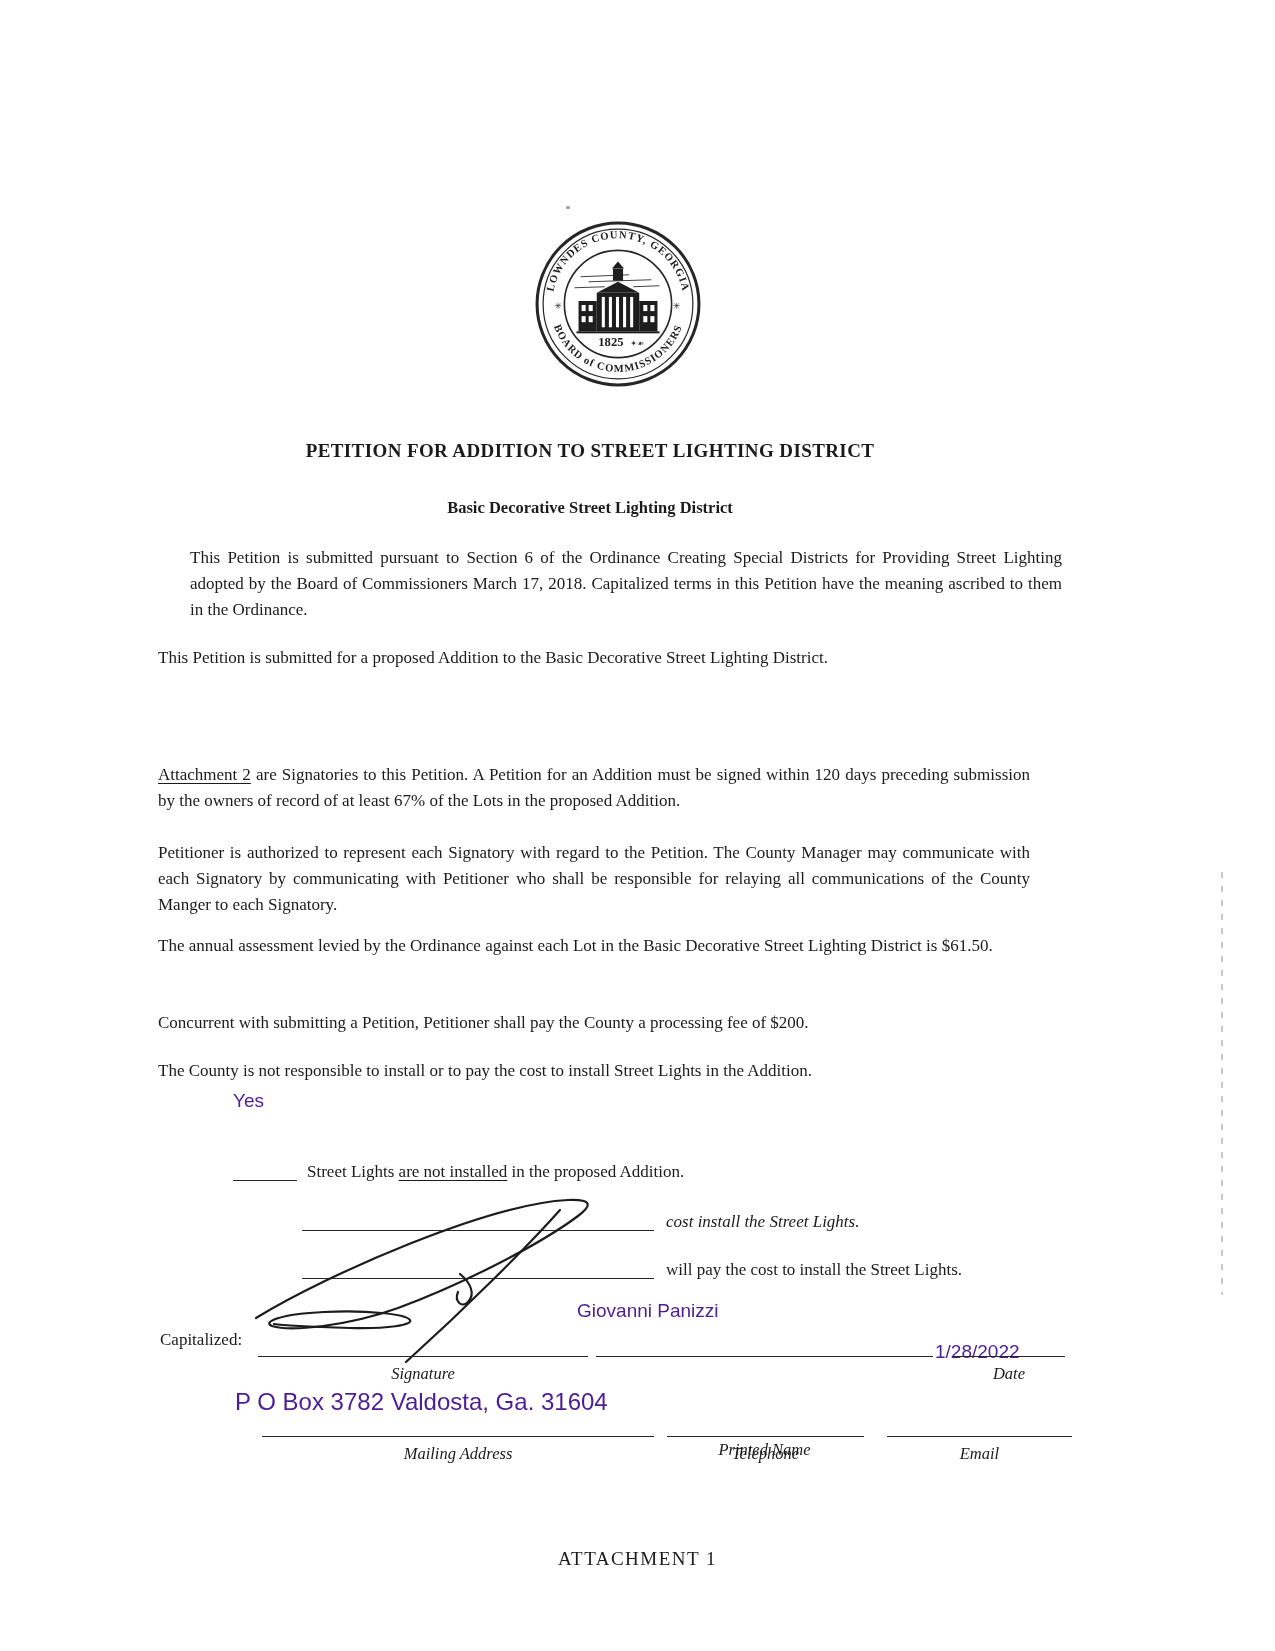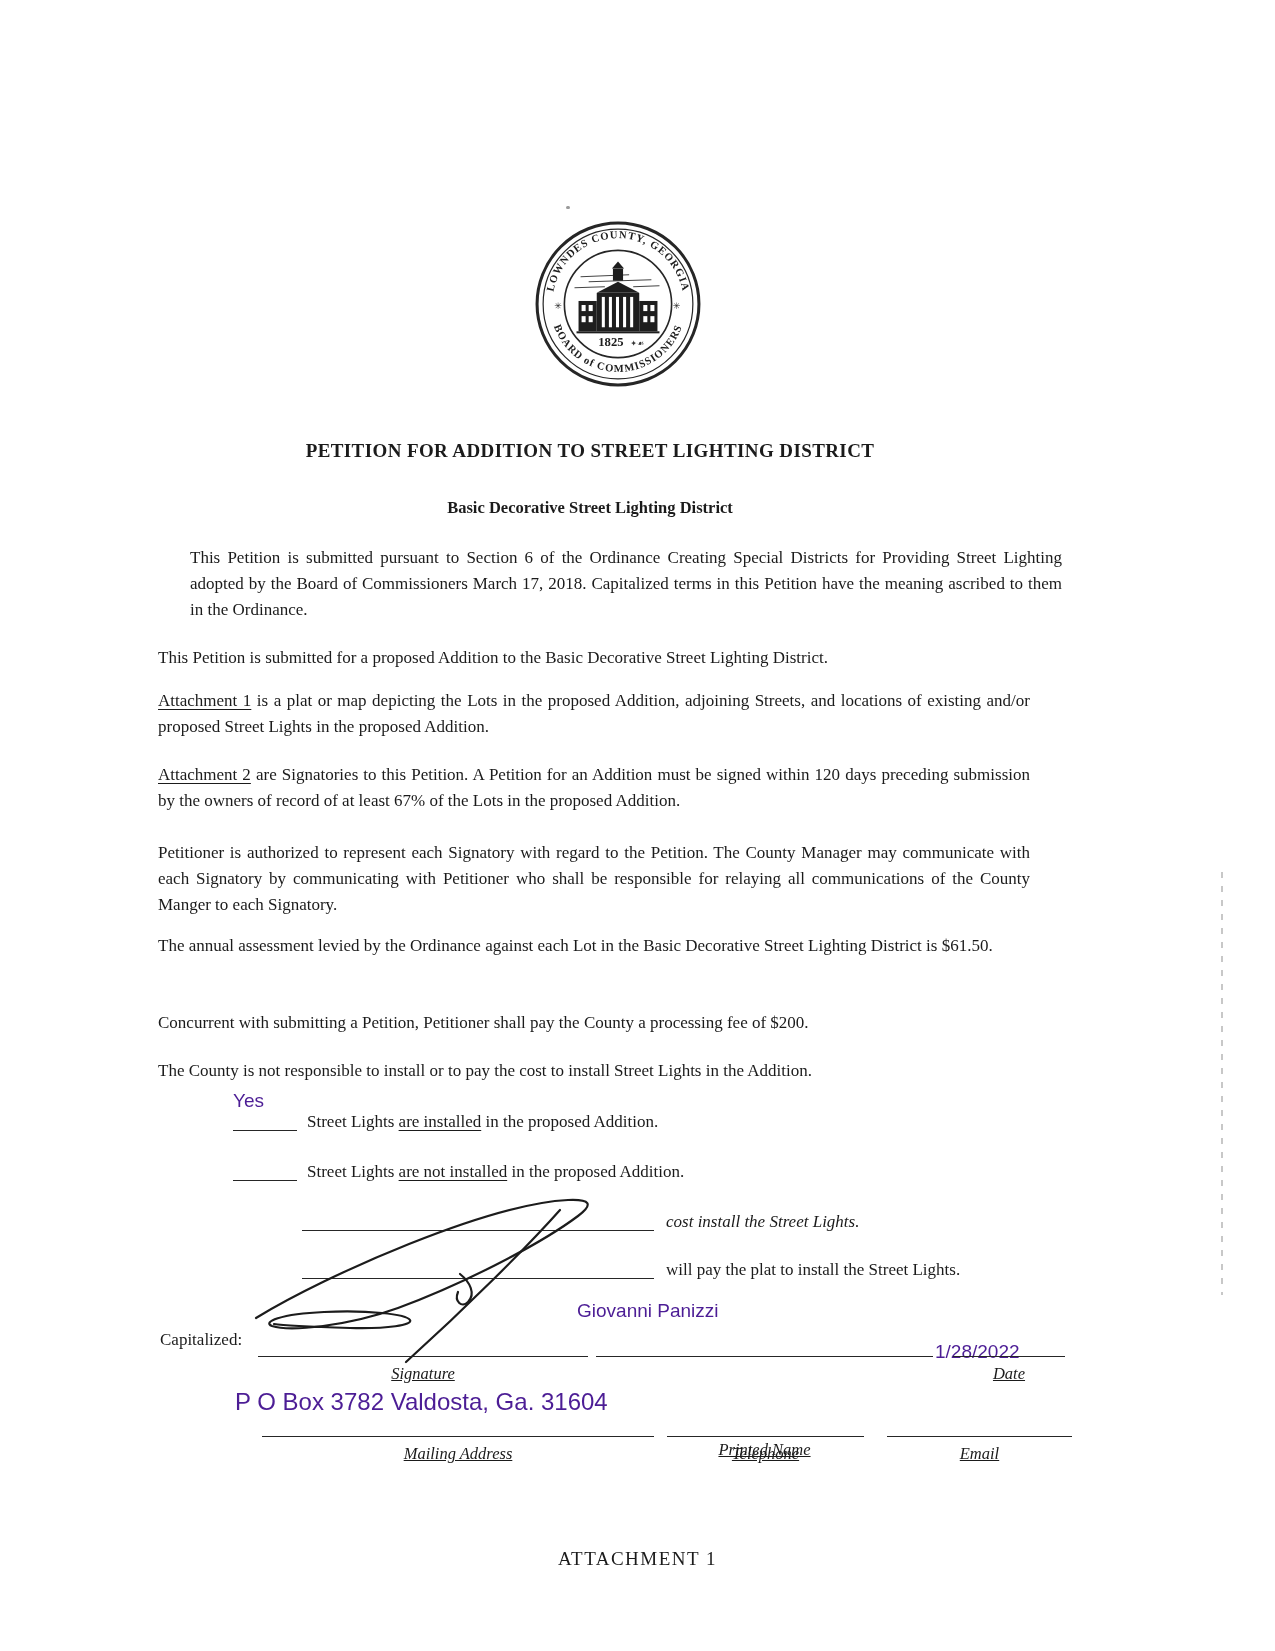--- a/index.html
+++ b/index.html
@@ -14,21 +14,21 @@
   .ul{text-decoration:underline;text-underline-offset:3px;}
   .fill{font-family:"Liberation Sans",sans-serif;font-size:19px;color:#4c1d95;}
   .blank{display:inline-block;width:64px;border-bottom:1.7px solid #262626;height:14px;
          position:relative;top:4px;margin-right:10px;}
   .longblank{display:inline-block;width:352px;border-bottom:1.5px solid #262626;height:14px;
          position:relative;top:4px;margin-right:12px;}
   .optrow{left:233px;font-size:17px;}
   .willrow{left:302px;font-size:17px;}
   .it{font-style:italic;}
   .rule{position:absolute;border-top:1.7px solid #262626;height:0;}
-  .cap{position:absolute;font-style:italic;font-size:16.5px;text-align:center;text-decoration:underline;}
+  .cap{position:absolute;font-style:italic;font-size:16.5px;text-align:center;}
   .petitioner-label{left:160px;top:1330px;font-size:17px;}
   .footer{top:1548px;left:0;width:1275px;text-align:center;font-size:19px;letter-spacing:1.5px;}
   .speck{position:absolute;left:566px;top:206px;width:4px;height:3px;background:#9a9a9a;border-radius:2px;}
   .scan-artifact{position:absolute;left:1221px;top:872px;width:2px;height:423px;opacity:.75;
       background:repeating-linear-gradient(to bottom,#b5b5b5 0 6px,transparent 6px 14px);}
   svg text{font-family:"Liberation Serif",serif;}
 </style>
 </head>
 <body>
 
@@ -80,36 +80,34 @@
     </g>
     <text x="78" y="127" font-size="12.5" font-weight="bold" fill="#1e1e1e" text-anchor="middle">1825</text>
     <text x="97" y="127" font-size="8" fill="#333">✦☙</text>
   </svg>
 
   <div class="abs center-block doc-title">PETITION FOR ADDITION TO STREET LIGHTING DISTRICT</div>
   <div class="abs center-block doc-subtitle">Basic Decorative Street Lighting District</div>
 
   <div class="abs body-text" style="top:545px;margin-left:32px;">This Petition is submitted pursuant to Section 6 of the Ordinance Creating Special Districts for Providing Street Lighting adopted by the Board of Commissioners March 17, 2018. Capitalized terms in this Petition have the meaning ascribed to them in the Ordinance.</div>
   <div class="abs body-text oneline" style="top:645px;">This Petition is submitted for a proposed Addition to the Basic Decorative Street Lighting District.</div>
-  <div class="abs body-text" style="top:688px;"><span class="ul">Attachment 1</span><span> is a plat or map depicting the Lots in the proposed Addition, adjoining Streets, and locations of existing and/or proposed Street Lights in the proposed Addition.</span></div>
   <div class="abs body-text" style="top:762px;"><span class="ul">Attachment 2</span><span> are Signatories to this Petition. A Petition for an Addition must be signed within 120 days preceding submission by the owners of record of at least 67% of the Lots in the proposed Addition.</span></div>
   <div class="abs body-text" style="top:840px;">Petitioner is authorized to represent each Signatory with regard to the Petition. The County Manager may communicate with each Signatory by communicating with Petitioner who shall be responsible for relaying all communications of the County Manger to each Signatory.</div>
   <div class="abs body-text" style="top:933px;">The annual assessment levied by the Ordinance against each Lot in the Basic Decorative Street Lighting District is $61.50.</div>
   <div class="abs body-text oneline" style="top:1010px;">Concurrent with submitting a Petition, Petitioner shall pay the County a processing fee of $200.</div>
   <div class="abs body-text oneline" style="top:1058px;">The County is not responsible to install or to pay the cost to install Street Lights in the Addition.</div>
 
   <div class="abs fill" style="left:233px;top:1090px;">Yes</div>
 
-  <div class="abs optrow" style="top:1112px;"><span class="blank"></span><span>Street Lights </span><span class="ul">are installed</span><span> in the proposed Addition.</span></div>
 
   <div class="abs optrow" style="top:1162px;"><span class="blank"></span><span>Street Lights </span><span class="ul">are not installed</span><span> in the proposed Addition.</span></div>
 
   <div class="abs willrow" style="top:1212px;"><span class="longblank"></span><span class="it">cost install the Street Lights.</span></div>
 
-  <div class="abs willrow" style="top:1260px;"><span class="longblank"></span><span>will pay the plat to install the Street Lights.</span></div>
+  <div class="abs willrow" style="top:1260px;"><span class="longblank"></span><span>will pay the cost to install the Street Lights.</span></div>
 
   <svg class="abs" style="left:238px;top:1186px;" width="392" height="178" viewBox="0 0 392 178">
     <g fill="none" stroke="#1c1c1c" stroke-width="2.2" stroke-linecap="round">
       <path d="M 18 132 C 90 88, 250 18, 330 14 C 352 13, 356 18, 340 30 C 300 60, 220 100, 160 122 C 110 140, 52 146, 34 140 C 24 136, 42 128, 86 126 C 130 124, 168 128, 172 134 C 175 139, 150 143, 112 142 C 80 141, 48 140, 36 138"></path>
       <path d="M 322 24 C 290 60, 230 120, 168 176"></path>
       <path d="M 222 88 C 232 96, 238 108, 230 116 C 224 122, 216 116, 220 106"></path>
     </g>
   </svg>
 
   <div class="abs fill" style="left:577px;top:1300px;">Giovanni Panizzi</div>

